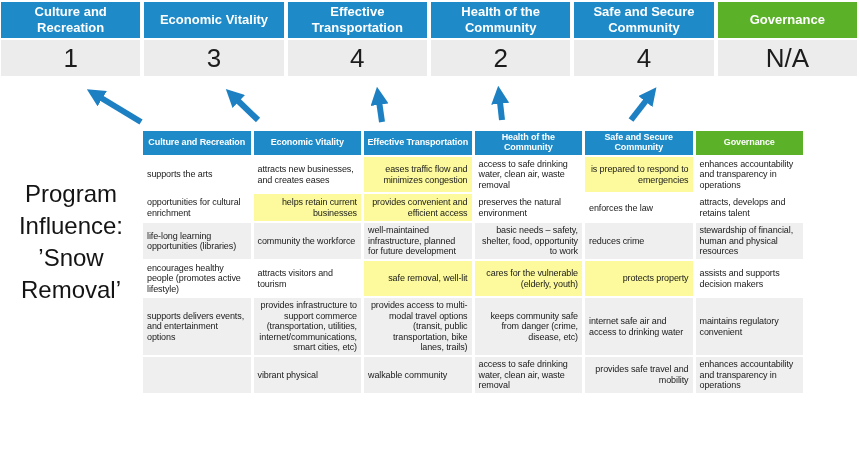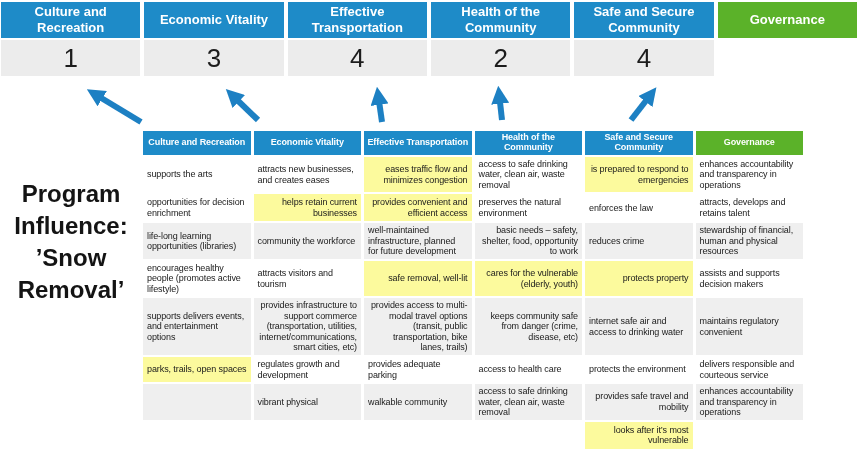--- a/index.html
+++ b/index.html
@@ -26,21 +26,21 @@
               grid-template-columns:repeat(6,1fr);column-gap:4px;}
   .score-cell{background:var(--score-row-gray);color:#1c1c1c;font-size:26px;height:36px;
               display:flex;align-items:center;justify-content:center;}
 
   
   .arrows-svg{position:absolute;left:0;top:0;width:859px;height:465px;pointer-events:none;}
   .arrow-line{stroke:var(--arrow-blue);stroke-width:6;fill:none;}
 
   
   .program-label{position:absolute;left:0;top:178px;width:142px;text-align:center;
-                 font-size:24px;line-height:1.33;color:#141414;font-weight:bold;}
+                 font-size:24px;line-height:1.33;color:#141414;}
 
   
   .matrix{position:absolute;left:143px;top:131px;width:663px;table-layout:fixed;
           border-collapse:separate;border-spacing:0;font-size:9px;letter-spacing:-0.1px;}
   .matrix th{background:var(--header-blue);color:#fff;font-weight:bold;font-size:9px;
              line-height:1.1;text-align:center;vertical-align:middle;height:16px;
              padding:2px 3px;border-right:3px solid #fff;border-bottom:2px solid #fff;}
   .matrix th.green{background:var(--header-green);}
   .matrix td{background:#fff;vertical-align:middle;line-height:1.17;padding:2px 4px;
              border-right:3px solid #fff;border-bottom:2px solid #fff;}
@@ -65,20 +65,21 @@
     <div class="top-cell">Health of the Community</div>
     <div class="top-cell">Safe and Secure Community</div>
     <div class="top-cell green">Governance</div>
   </div>
 <div class="score-grid">
     <div class="score-cell">1</div>
     <div class="score-cell">3</div>
     <div class="score-cell">4</div>
     <div class="score-cell">2</div>
     <div class="score-cell">4</div>
+    <div class="score-cell">N/A</div>
   </div>
 
 <svg class="arrows-svg" viewBox="0 0 859 465">
   <defs>
     <marker id="ah" viewBox="0 0 10 10" refX="6" refY="5" markerWidth="3" markerHeight="3" orient="auto">
       <path d="M0,0 L10,5 L0,10 z" fill="#1D80C3"></path>
     </marker>
   </defs>
   <line class="arrow-line" x1="141" y1="122" x2="93" y2="93" marker-end="url(#ah)"></line>
   <line class="arrow-line" x1="258" y1="120" x2="231" y2="94" marker-end="url(#ah)"></line>
@@ -103,21 +104,21 @@
   <tbody>
       <tr>
         <td>supports the arts</td>
         <td>attracts new businesses, and creates eases</td>
         <td class="hl">eases traffic flow and minimizes congestion</td>
         <td>access to safe drinking water, clean air, waste removal</td>
         <td class="hl">is prepared to respond to emergencies</td>
         <td>enhances accountability and transparency in operations</td>
       </tr>
       <tr>
-        <td>opportunities for decision enrichment</td>
+        <td>opportunities for cultural enrichment</td>
         <td class="hl">helps retain current businesses</td>
         <td class="hl">provides convenient and efficient access</td>
         <td>preserves the natural environment</td>
         <td>enforces the law</td>
         <td>attracts, develops and retains talent</td>
       </tr>
       <tr class="gray">
         <td>life-long learning opportunities (libraries)</td>
         <td>community the workforce</td>
         <td>well-maintained infrastructure, planned for future development</td>
@@ -134,38 +135,22 @@
         <td>assists and supports decision makers</td>
       </tr>
       <tr class="gray">
         <td>supports delivers events, and entertainment options</td>
         <td class="hl">provides infrastructure to support commerce (transportation, utilities, internet/communications, smart cities, etc)</td>
         <td class="hl">provides access to multi-modal travel options (transit, public transportation, bike lanes, trails)</td>
         <td class="hl">keeps community safe from danger (crime, disease, etc)</td>
         <td>internet safe air and access to drinking water</td>
         <td>maintains regulatory convenient</td>
       </tr>
-      <tr>
-        <td class="hl">parks, trails, open spaces</td>
-        <td>regulates growth and development</td>
-        <td>provides adequate parking</td>
-        <td>access to health care</td>
-        <td>protects the environment</td>
-        <td>delivers responsible and courteous service</td>
-      </tr>
       <tr class="gray">
         <td></td>
         <td>vibrant physical</td>
         <td>walkable community</td>
         <td>access to safe drinking water, clean air, waste removal</td>
         <td class="hl">provides safe travel and mobility</td>
         <td>enhances accountability and transparency in operations</td>
       </tr>
-      <tr>
-        <td></td>
-        <td></td>
-        <td></td>
-        <td></td>
-        <td class="hl">looks after it’s most vulnerable</td>
-        <td></td>
-      </tr>
     </tbody>
 </table>
 
 </body></html>

